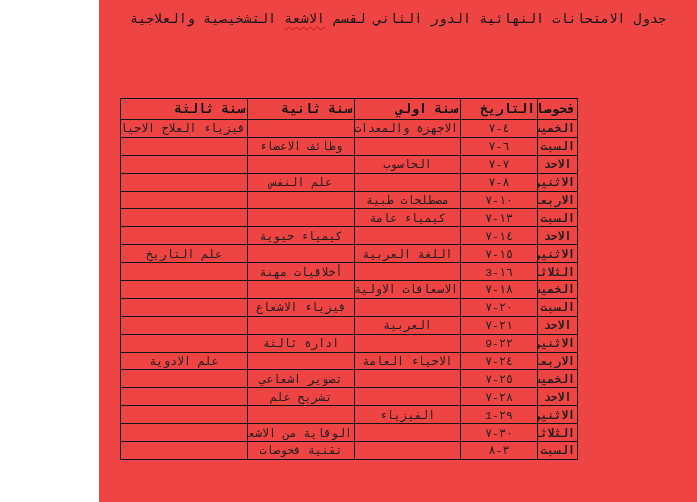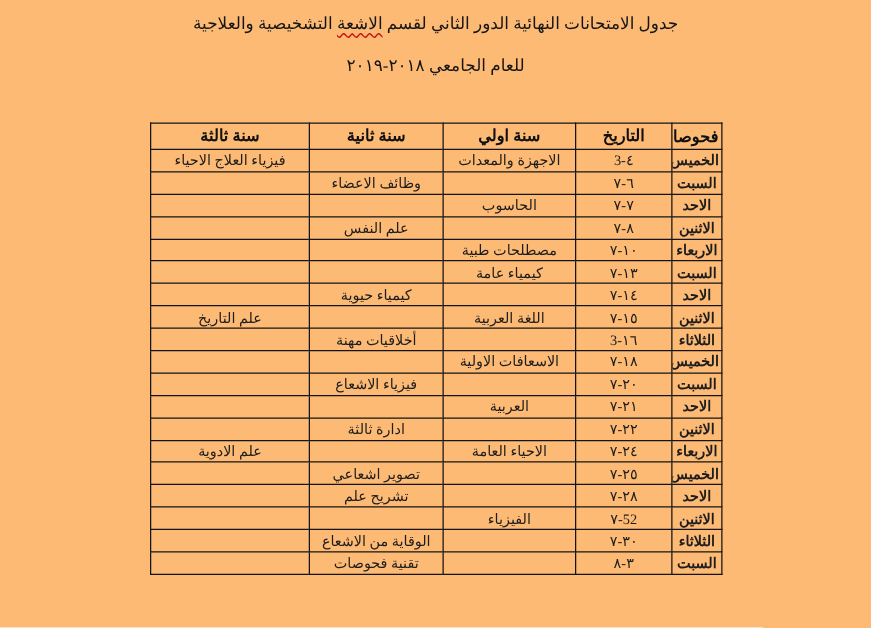--- a/index.html
+++ b/index.html
@@ -1,20 +1,20 @@
 <!DOCTYPE html>
 <html lang="ar" dir="rtl"><head>
 <meta charset="utf-8">
 <style>
   html,body{margin:0;padding:0;background:#ffffff;}
   #page{
     position:relative;
-    width:697px;height:502px;
-    background:#fdba74;
-    font-family:Liberation Serif, serif;
+    width:598px;height:502px;
+    background:#ef4444;
+    font-family:Liberation Mono, monospace;
     color:#1a1a1a;
     overflow:hidden;
   }
   .title-block{
     position:absolute;
     top:10px;left:0;right:0;
     text-align:center;
     direction:rtl;
   }
   .title-line1{
@@ -56,38 +56,38 @@
     text-align:center;
     vertical-align:middle;
     overflow:hidden;
     white-space:nowrap;
   }
   table.schedule th{
     height:20px;
     font-size:13px;
     font-weight:bold;
     color:#101010;
+    text-align:right;
   }
   table.schedule td{
     height:16.9px;
     font-size:11.5px;
     color:#1d1d1d;
   }
   td.day-cell{font-weight:bold;font-size:11.5px;color:#101010;}
   td.date-cell{font-size:11px;direction:rtl;}
   td.subject-cell{font-size:11.5px;}
 </style>
 </head>
 <body>
 
 <div id="page">
 
   <div class="title-block">
     <div class="title-line1"><span>جدول الامتحانات النهائية الدور الثاني  لقسم </span><span class="misspelled">الاشعة</span><span> التشخيصية والعلاجية</span></div>
-    <div class="title-line2">للعام الجامعي ٢٠١٨-٢٠١٩</div>
   </div>
 
   <table class="schedule">
     <colgroup>
       <col class="c-day">
         <col class="c-date">
         <col class="c-y1">
         <col class="c-y2">
         <col class="c-y3">
     </colgroup>
@@ -97,21 +97,21 @@
         <th>التاريخ</th>
         <th>سنة اولي</th>
         <th>سنة ثانية</th>
         <th>سنة ثالثة</th>
       </tr>
     </thead>
     <tbody>
 
     <tr>
         <td class="day-cell">الخميس</td>
-        <td class="date-cell">٤-3</td>
+        <td class="date-cell">٤-٧</td>
         <td class="subject-cell">الاجهزة والمعدات</td>
         <td class="subject-cell"></td>
         <td class="subject-cell">فيزياء العلاج الاحياء</td>
       </tr>
         <tr>
         <td class="day-cell">السبت</td>
         <td class="date-cell">٦-٧</td>
         <td class="subject-cell"></td>
         <td class="subject-cell">وظائف الاعضاء</td>
         <td class="subject-cell"></td>
@@ -181,21 +181,21 @@
       </tr>
         <tr>
         <td class="day-cell">الاحد</td>
         <td class="date-cell">٢١-٧</td>
         <td class="subject-cell">العربية</td>
         <td class="subject-cell"></td>
         <td class="subject-cell"></td>
       </tr>
         <tr>
         <td class="day-cell">الاثنين</td>
-        <td class="date-cell">٢٢-٧</td>
+        <td class="date-cell">٢٢-9</td>
         <td class="subject-cell"></td>
         <td class="subject-cell">ادارة ثالثة</td>
         <td class="subject-cell"></td>
       </tr>
         <tr>
         <td class="day-cell">الاربعاء</td>
         <td class="date-cell">٢٤-٧</td>
         <td class="subject-cell">الاحياء العامة</td>
         <td class="subject-cell"></td>
         <td class="subject-cell">علم الادوية</td>
@@ -209,21 +209,21 @@
       </tr>
         <tr>
         <td class="day-cell">الاحد</td>
         <td class="date-cell">٢٨-٧</td>
         <td class="subject-cell"></td>
         <td class="subject-cell">تشريح علم</td>
         <td class="subject-cell"></td>
       </tr>
         <tr>
         <td class="day-cell">الاثنين</td>
-        <td class="date-cell">52-٧</td>
+        <td class="date-cell">٢٩-1</td>
         <td class="subject-cell">الفيزياء</td>
         <td class="subject-cell"></td>
         <td class="subject-cell"></td>
       </tr>
         <tr>
         <td class="day-cell">الثلاثاء</td>
         <td class="date-cell">٣٠-٧</td>
         <td class="subject-cell"></td>
         <td class="subject-cell">الوقاية من الاشعاع</td>
         <td class="subject-cell"></td>

